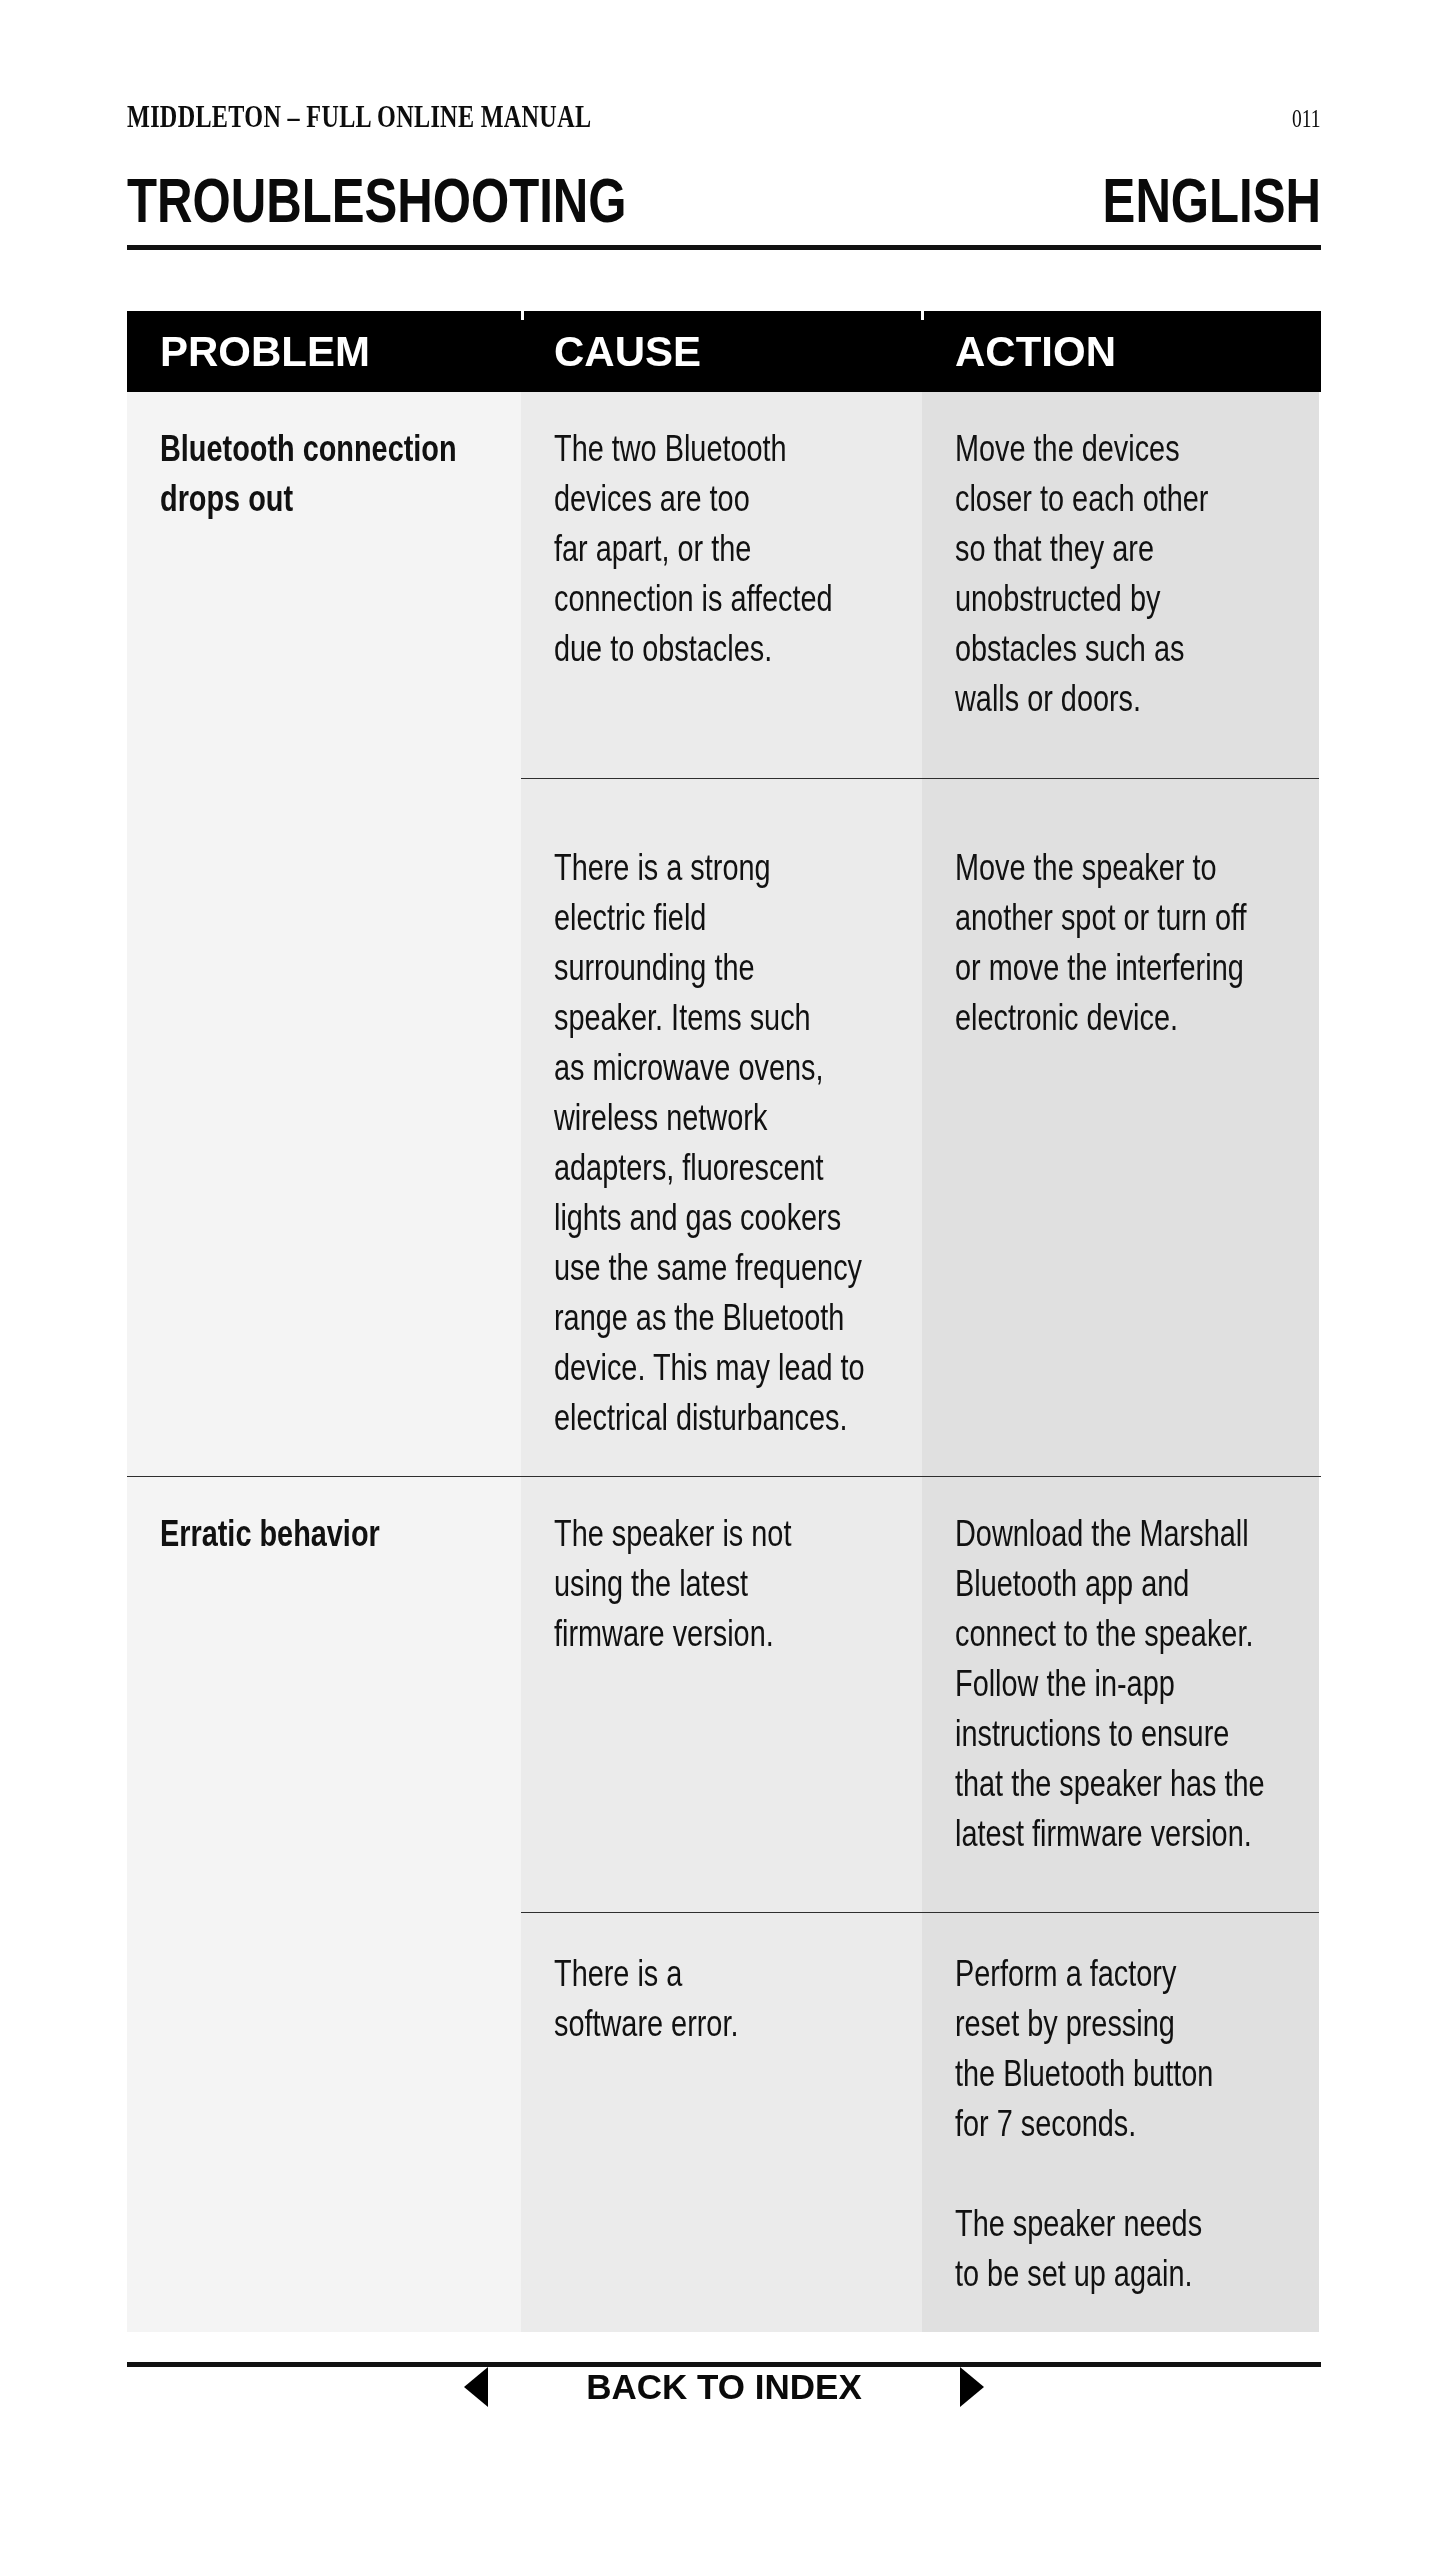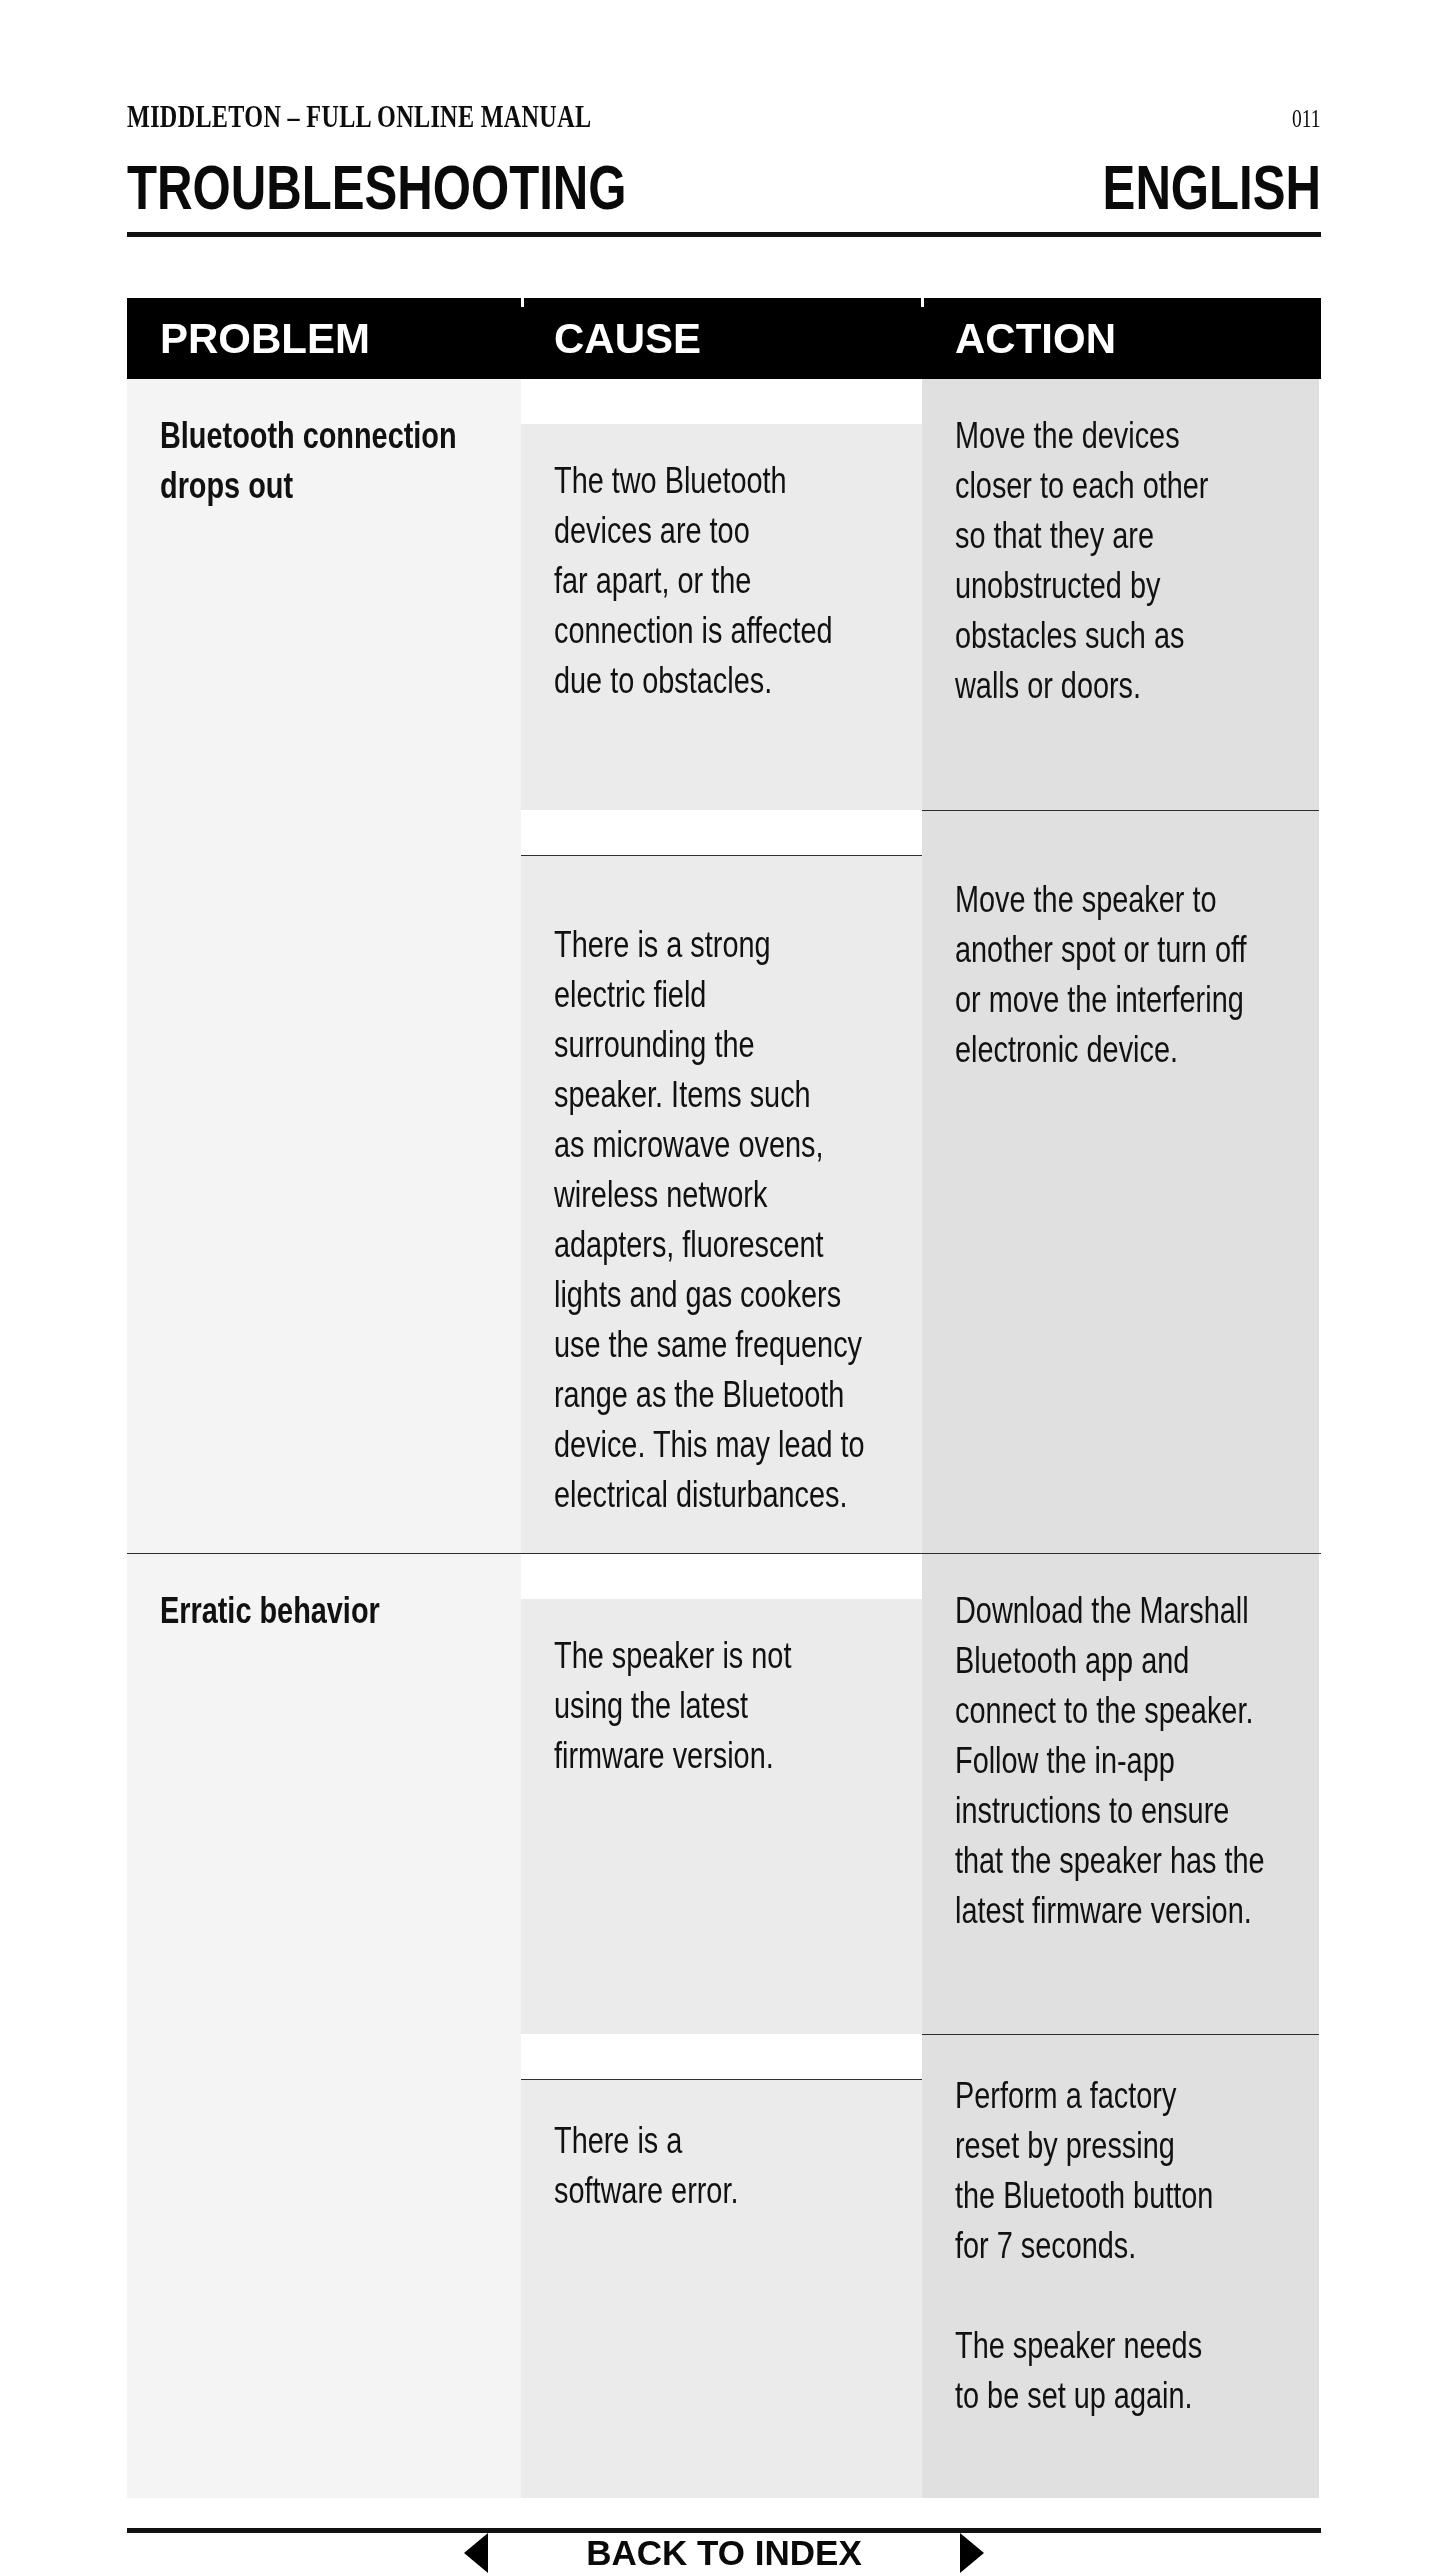--- a/index.html
+++ b/index.html
@@ -48,21 +48,21 @@
     line-height: 37px;
     font-weight: normal;
     color: #0d0d0d;
   }
 
   
   .title-row {
     display: flex;
     justify-content: space-between;
     align-items: flex-start;
-    margin-top: 17px;
+    margin-top: 30px;
     height: 70px;
   }
   .big-title {
     font-size: 63px;
     line-height: 70px;
     font-weight: bold;
     color: #0a0a0a;
   }
 
   .rule {
@@ -110,21 +110,21 @@
     font-size: 37px;
     line-height: 50px;
     color: #111;
   }
   .pcell {
     grid-column: 1;
     grid-row: 1 / 3;
     background: #f4f4f4;
     font-weight: bold;
   }
-  .ccell { grid-column: 2; background: #ebebeb; margin-top: 45px; }
+  .ccell { grid-column: 2; background: #ebebeb; }
   .acell { grid-column: 3; background: #e0e0e0; }
   .sub0  { grid-row: 1; }
   .sub1  { grid-row: 2; border-top: 1.7px solid #2e2e2e; }
 
   .r0 .sub0 { min-height: 386px; }
   .r0 .sub1 { min-height: 680px; padding-top: 64px; }
   .r1 .sub0 { min-height: 435px; }
   .r1 .sub1 { min-height: 419px; padding-top: 36px; }
 
   .rule2 { margin-top: 30px; }

